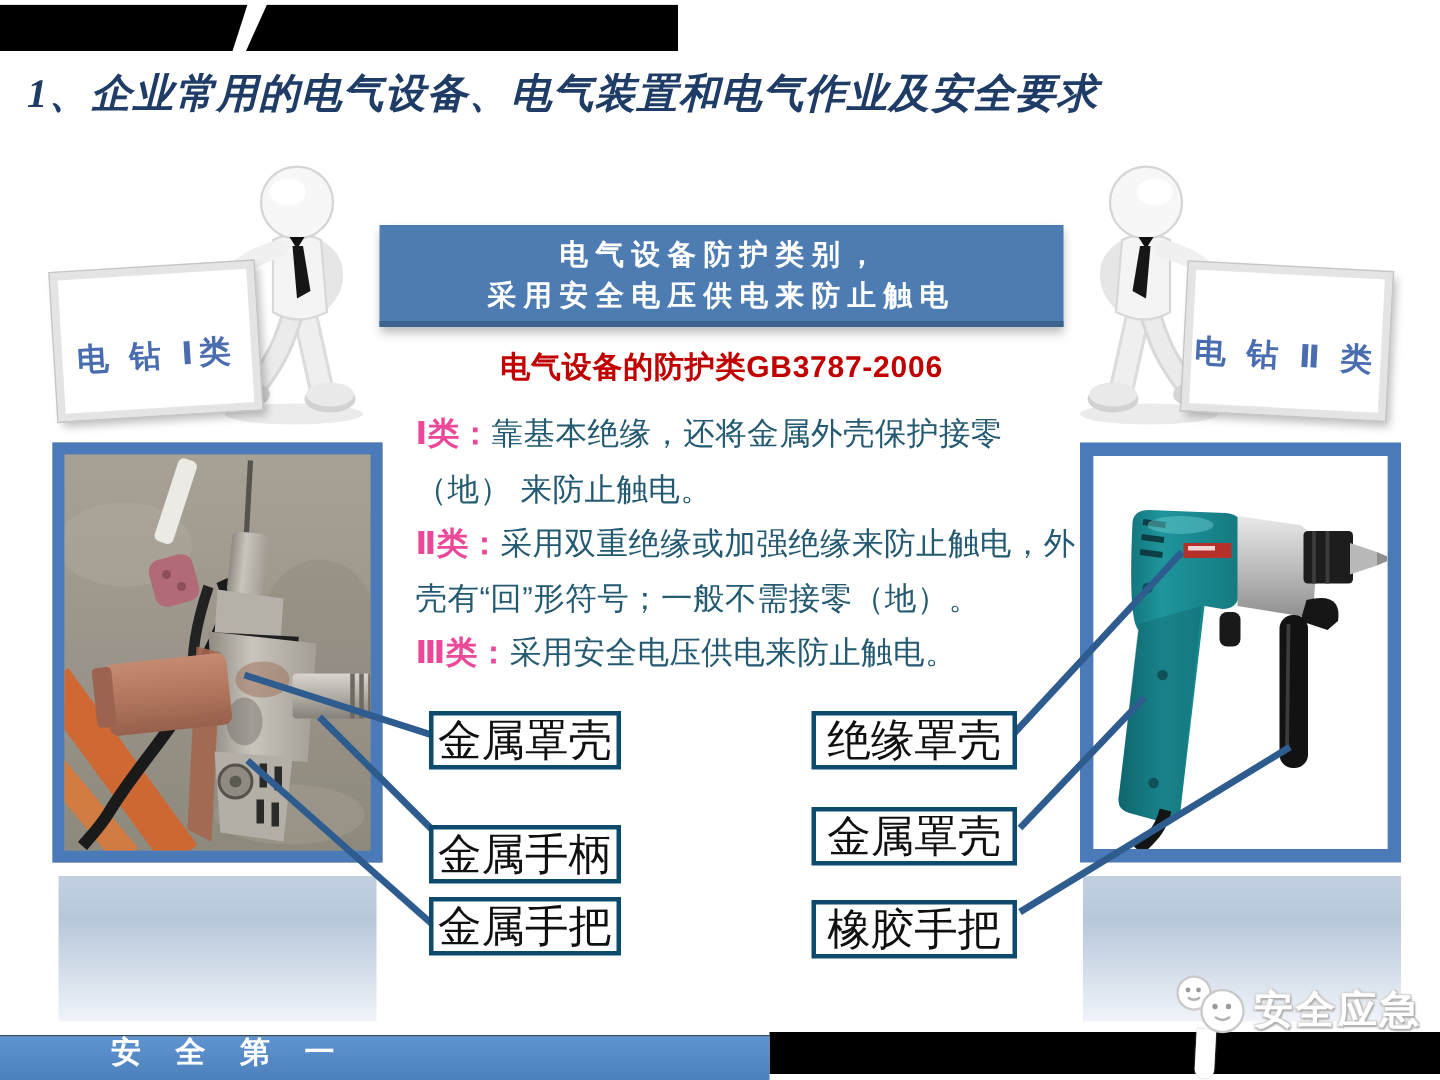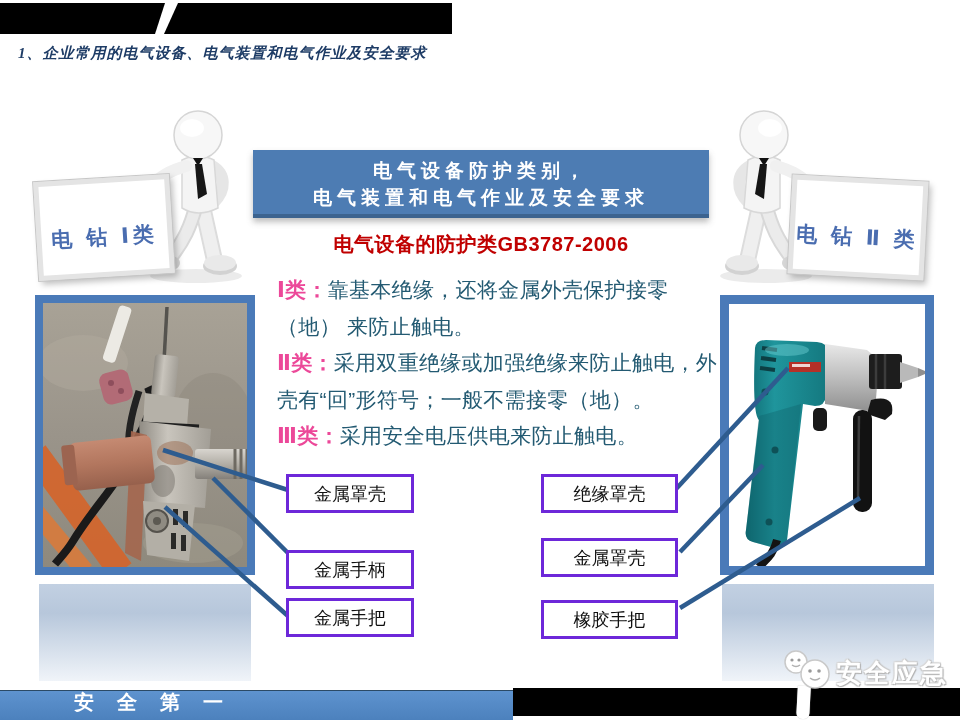--- a/index.html
+++ b/index.html
@@ -12,21 +12,21 @@
   .bar-black-a{left:0;top:3px;width:170px;height:31px;background:#000;
                clip-path:polygon(0 0,165px 0,155px 100%,0 100%);}
   .bar-black-b{left:160px;top:3px;width:292px;height:31px;background:#000;
                clip-path:polygon(18px 0,100% 0,100% 100%,4px 100%);}
   .bar-blue{left:452px;top:1px;width:508px;height:35px;background:#5b8cc8;
             border-top:2px solid #1c3c60;border-bottom:3px solid #1c3c60;
             display:flex;align-items:center;justify-content:flex-end;padding-right:58px;}
   .brand{color:#fff;font-size:27px;font-weight:bold;font-style:italic;
          text-shadow:2px 2px 0 rgba(23,55,94,.55);letter-spacing:1px;}
 
-  .page-title{left:18px;top:44px;width:930px;font-size:15px;font-weight:bold;font-style:italic;
+  .page-title{left:18px;top:44px;width:930px;font-size:27px;font-weight:bold;font-style:italic;
               color:#1e3c66;letter-spacing:1px;font-family:"Liberation Serif","DejaVu Serif",serif;}
 
   
   .intro-box{left:253px;top:150px;width:456px;height:68px;background:#4d7cb3;
              border-bottom:4px solid #3c638f;box-shadow:0 4px 6px rgba(110,110,110,.45);
              color:#fff;text-align:center;padding-top:7px;}
   .intro-box .l1,.intro-box .l2{font-size:19px;font-weight:bold;letter-spacing:5px;line-height:27px;}
   .standard-line{left:253px;top:231px;width:456px;text-align:center;color:#c00000;
                  font-size:20px;font-weight:600;letter-spacing:.5px;}
 
@@ -44,22 +44,22 @@
   .board-text{color:#4a6db0;font-size:21px;font-weight:bold;letter-spacing:4px;margin-top:18px;}
 
   
   .photo-left{left:35px;top:295px;width:220px;height:280px;border:8px solid #4a7ab8;background:#9a9589;}
   .photo-right{left:720px;top:295px;width:214px;height:280px;border:9px solid #4a7ab8;background:#fff;}
   .reflect{height:97px;top:584px;background:linear-gradient(#c2d0e2 0%,#b7c7db 30%,#f0f4f9 100%);}
   .reflect-left{left:39px;width:212px;}
   .reflect-right{left:722px;width:212px;}
 
   
-  .callout{background:#fff;border:3px solid #6d28d9;display:flex;align-items:center;
-           justify-content:center;font-size:18px;color:#101010;}
+  .callout{background:#fff;border:3px solid #0c4a6e;display:flex;align-items:center;
+           justify-content:center;font-size:29px;color:#101010;}
   .co-l{left:286px;width:128px;height:39px;}
   .co-r{left:541px;width:137px;height:39px;}
 
   
   #lines{left:0;top:0;width:960px;height:720px;pointer-events:none;}
   #lines line{stroke:#2e5c8f;stroke-width:4.5;}
 
   
   .footer-blue{left:0;top:690px;width:513px;height:38px;
                background:linear-gradient(#5e93cf,#477cb8);border-top:1px solid #2b4a66;
@@ -121,21 +121,21 @@
 
   <div class="abs board board-left">
     <span class="board-text">电 钻 Ⅰ类</span>
   </div>
   <div class="abs board board-right">
     <span class="board-text">电 钻 Ⅱ 类</span>
   </div>
 
   <div class="abs intro-box">
     <div class="l1">电气设备防护类别，</div>
-    <div class="l2">电气装置和电气作业及安全要求</div>
+    <div class="l2">采用安全电压供电来防止触电</div>
   </div>
   <div class="abs standard-line">电气设备的防护类GB3787-2006</div>
 
   <div class="abs class-text">
     <p><span class="cls-label">Ⅰ类：</span><span>靠基本绝缘，还将金属外壳保护接零（地） 来防止触电。</span></p>
     <p><span class="cls-label">Ⅱ类：</span><span>采用双重绝缘或加强绝缘来防止触电，外壳有“回”形符号；一般不需接零（地）。</span></p>
     <p><span class="cls-label">Ⅲ类：</span><span>采用安全电压供电来防止触电。</span></p>
   </div>
 
   <div class="abs photo-left">

